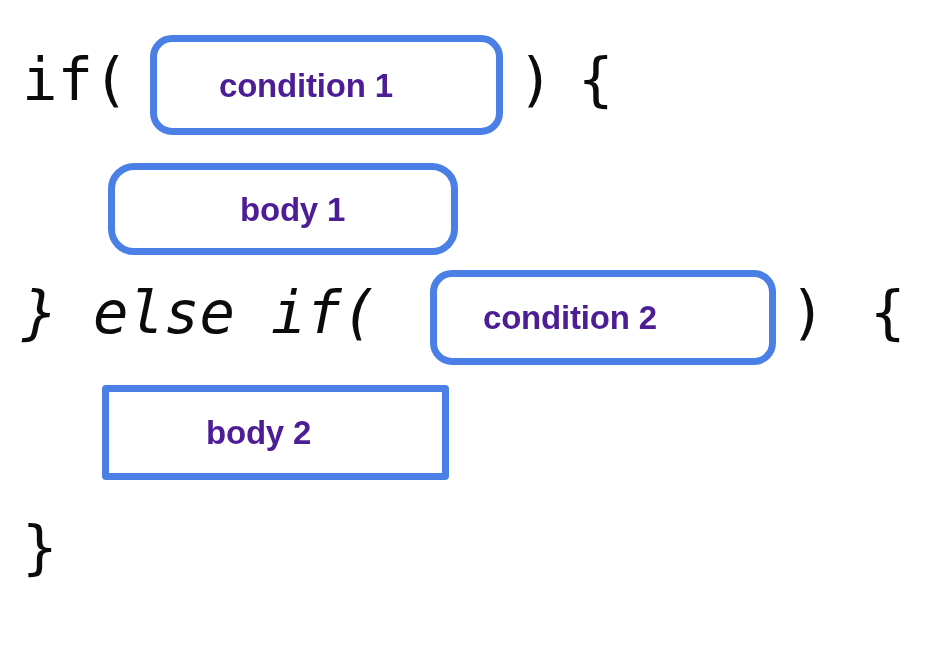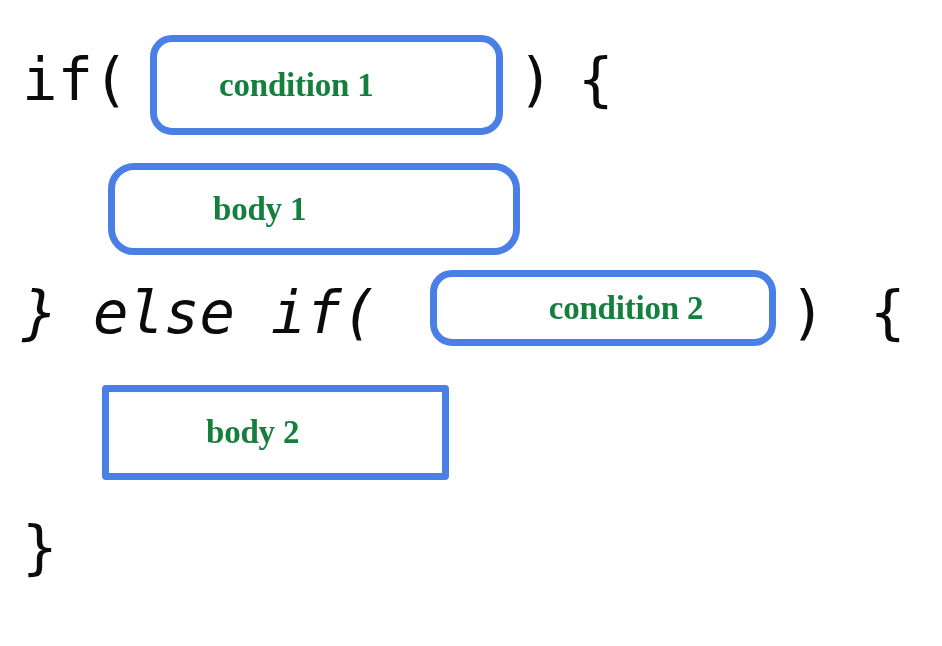--- a/index.html
+++ b/index.html
@@ -34,37 +34,37 @@
     box-sizing: border-box;
     background: #ffffff;
     border-style: solid;
     border-color: #4a7fe5;
     border-width: 7px;
     border-radius: 22px;
     display: flex;
     align-items: center;
   }
   .slot-label {
-    font-family: Liberation Serif, serif;
+    font-family: Liberation Sans, sans-serif;
     font-weight: 700;
     font-size: 33px;
-    color: #15803d;
+    color: #4c1d95;
     white-space: nowrap;
     letter-spacing: -0.2px;
     line-height: 1;
   }
 
   
   #slot-condition-1 { left: 150px; top: 35px;  width: 353px; height: 100px; }
   #slot-condition-1 .slot-label { margin-left: 62px; }
 
-  #slot-body-1      { left: 108px; top: 163px; width: 412px; height: 92px;  border-radius: 26px; }
+  #slot-body-1      { left: 108px; top: 163px; width: 350px; height: 92px;  border-radius: 26px; padding-left: 27px; }
   #slot-body-1 .slot-label { margin-left: 98px; }
 
-  #slot-condition-2 { left: 430px; top: 270px; width: 346px; height: 76px; justify-content: center; }
+  #slot-condition-2 { left: 430px; top: 270px; width: 346px; height: 95px; }
   #slot-condition-2 .slot-label { margin-left: 46px; }
 
   #slot-body-2      { left: 102px; top: 385px; width: 347px; height: 95px;  border-radius: 4px; }
   #slot-body-2 .slot-label { margin-left: 97px; }
 
   
   #tok-if-open     { left: 22px;  top: 50px;  }
   #tok-paren-1     { left: 518px; top: 50px;  }
   #tok-brace-1     { left: 578px; top: 50px;  }
   #tok-else-if     { left: 22px;  top: 283px; font-style: italic; }

